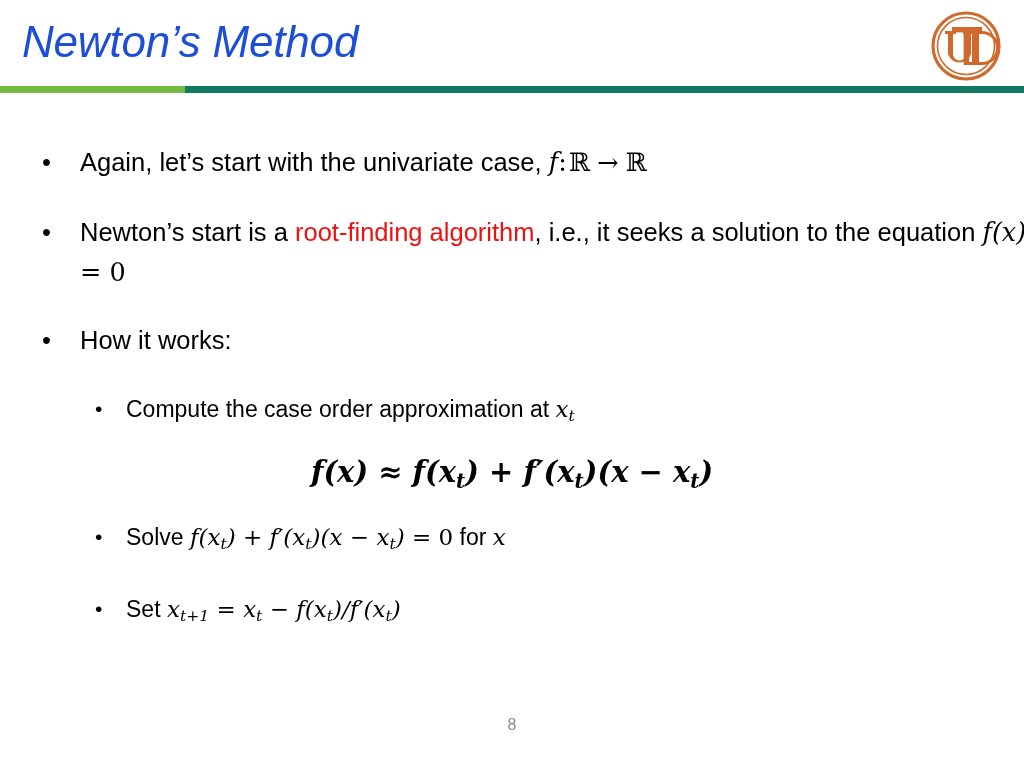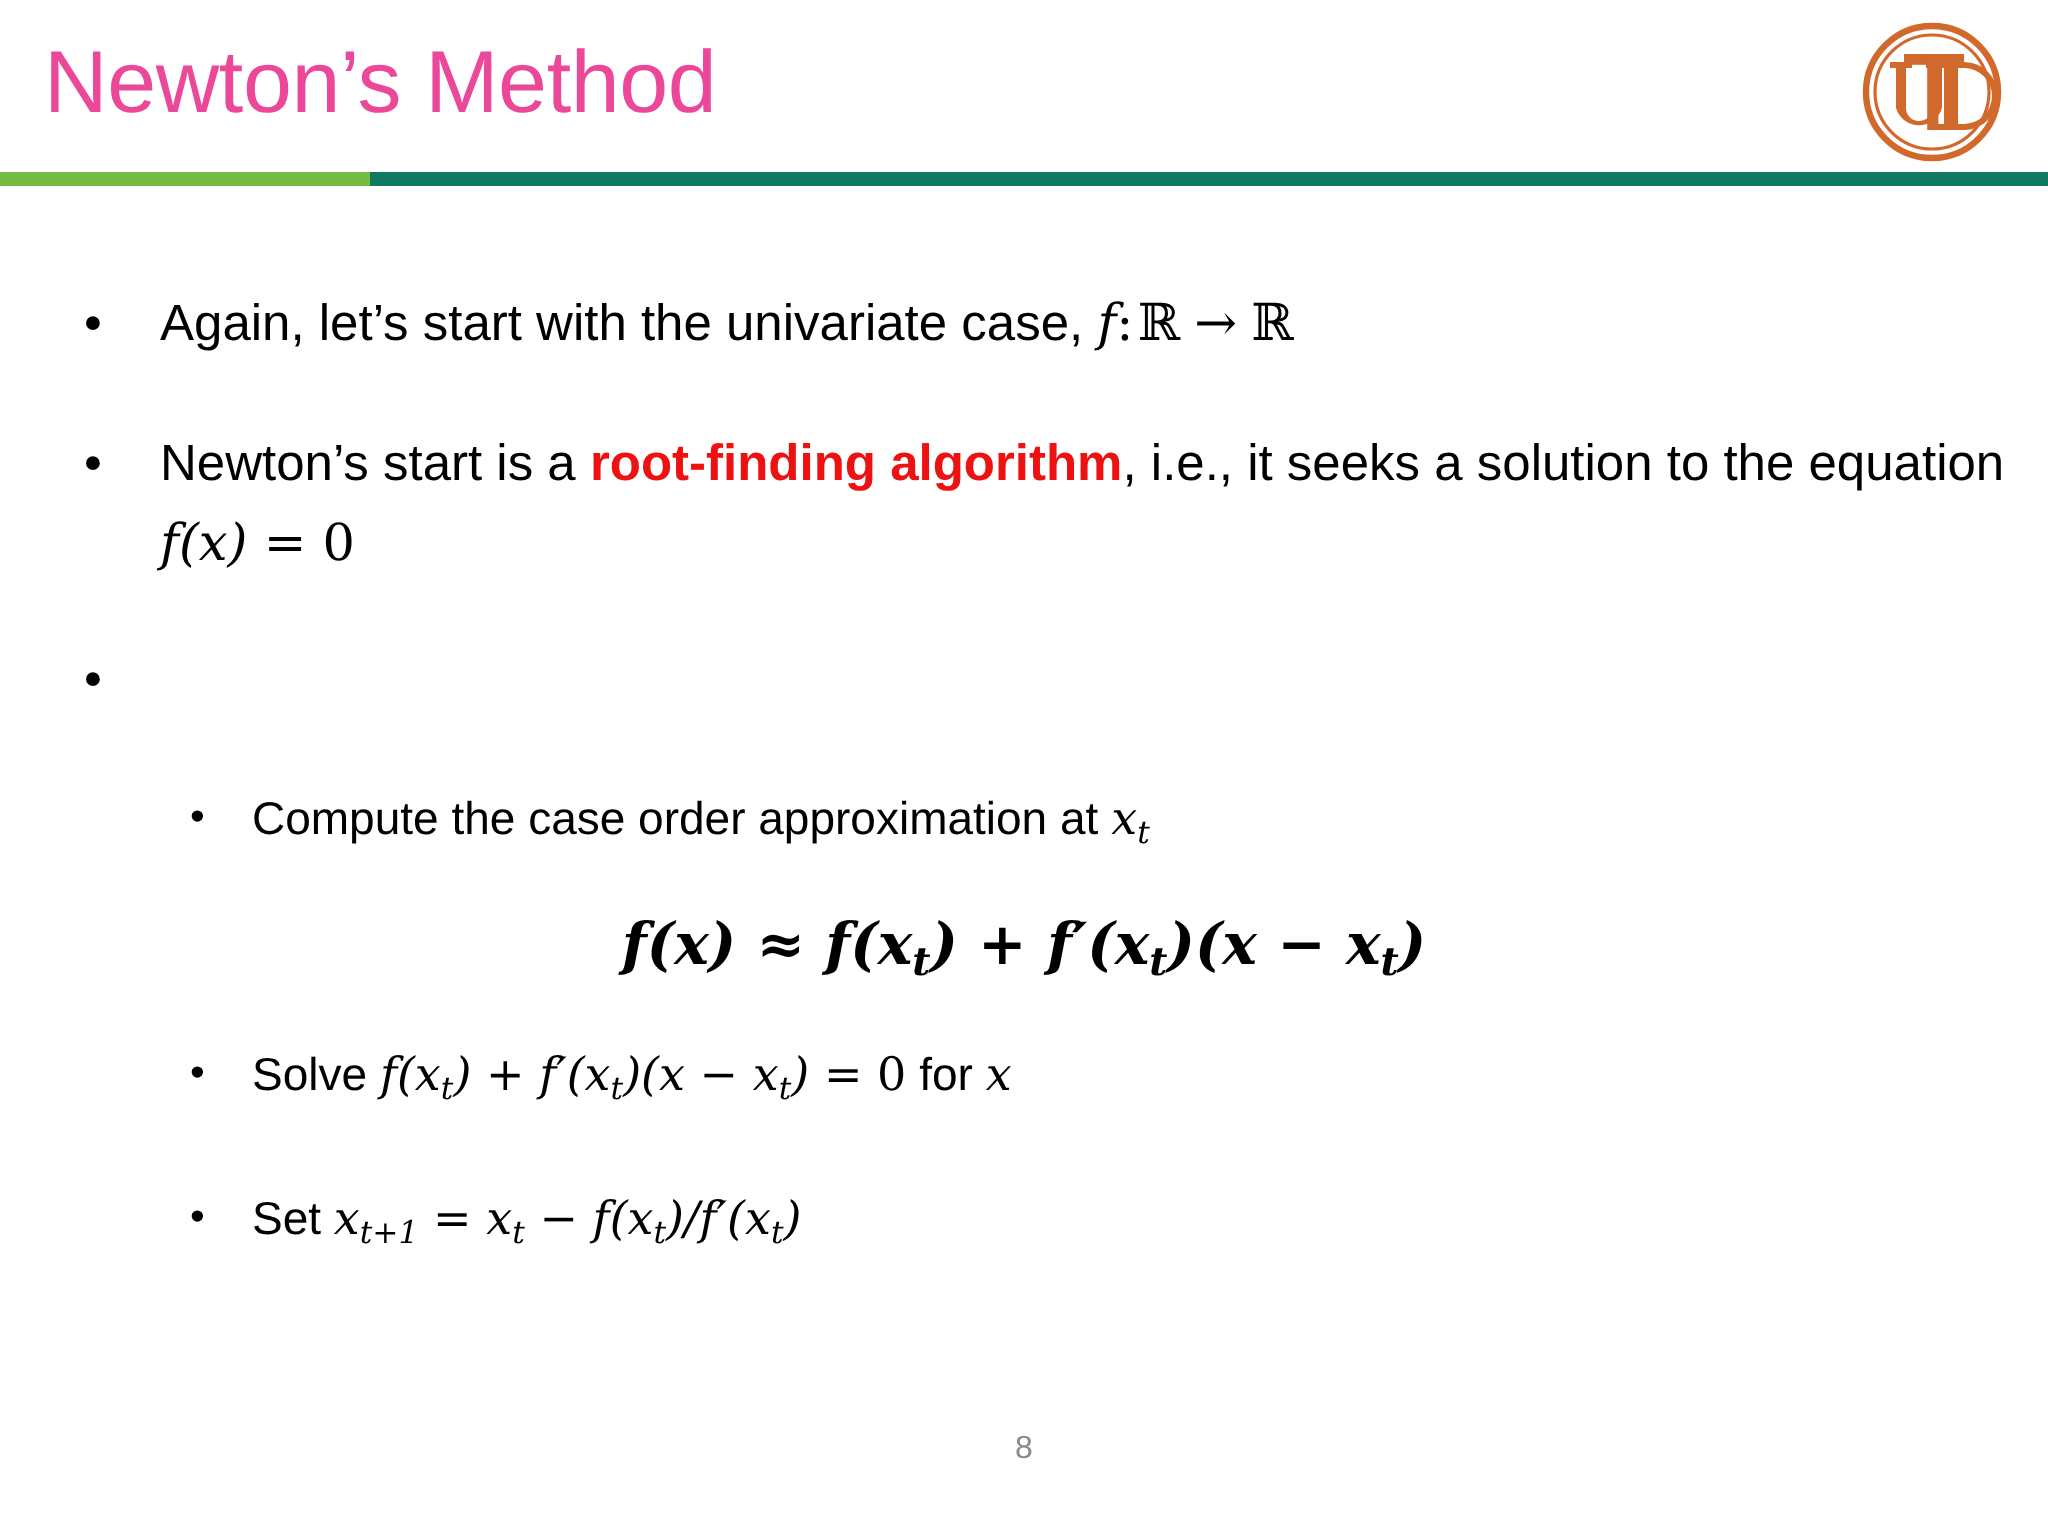--- a/index.html
+++ b/index.html
@@ -19,23 +19,24 @@
   }
 
   
   #slide-title {
     position: absolute;
     left: 22px;
     top: 14px;
     font-size: 44px;
     line-height: 56px;
     font-weight: 400;
-    color: #ec4899;
+    color: #1d4ed8;
     letter-spacing: -0.2px;
     white-space: nowrap;
+    font-style: italic;
   }
 
   #logo {
     position: absolute;
     left: 928px;
     top: 8px;
     width: 76px;
     height: 76px;
   }
   #logo svg { display: block; }
@@ -116,21 +117,21 @@
     font-size: 0.68em;
     vertical-align: -0.28em;
     letter-spacing: 0;
   }
   .prime {
     font-family: "DejaVu Serif", "Liberation Serif", serif;
     font-style: italic;
   }
   .hl-red {
     color: #EE1111;
-    font-weight: bold;
+    font-weight: normal;
   }
 
   #eq-display {
     position: absolute;
     left: 0;
     top: 0;
     width: 1024px;
     text-align: center;
     font-size: 29px;
     line-height: 40px;
@@ -189,20 +190,21 @@
       <span class="txt">Again, let’s start with the univariate case, </span><span class="m">f</span><span class="mu">:</span> <span class="bb">ℝ</span> <span class="mu">→</span> <span class="bb">ℝ</span>
     </div>
 
     <div class="bullet-row b1" id="line-b1-2">
       <span class="dot">•</span>
       <span class="txt">Newton’s start is a </span><span class="hl-red">root-finding algorithm</span><span class="txt">, i.e., it seeks a solution to the equation </span><span class="m">f</span><span class="m">(x)</span><span class="mu"> = 0</span>
     </div>
 
     <div class="bullet-row b1" id="line-b1-3">
       <span class="dot">•</span>
+      <span class="txt">How it works:</span>
     </div>
 
     <div class="bullet-row b2" id="line-b2-1">
       <span class="dot">•</span>
       <span class="txt">Compute the case order approximation at </span><span class="m">x</span><sub class="sb">t</sub>
     </div>
 
     <div id="wrap-eq">
       <div id="eq-display">
         <span class="m">f</span><span class="m">(x)</span><span class="mu"> ≈ </span><span class="m">f</span><span class="m">(x</span><sub class="sb">t</sub><span class="m">)</span><span class="mu"> + </span><span class="m">f</span><span class="prime">′</span><span class="m">(x</span><sub class="sb">t</sub><span class="m">)</span><span class="m">(x</span><span class="mu"> − </span><span class="m">x</span><sub class="sb">t</sub><span class="m">)</span>

